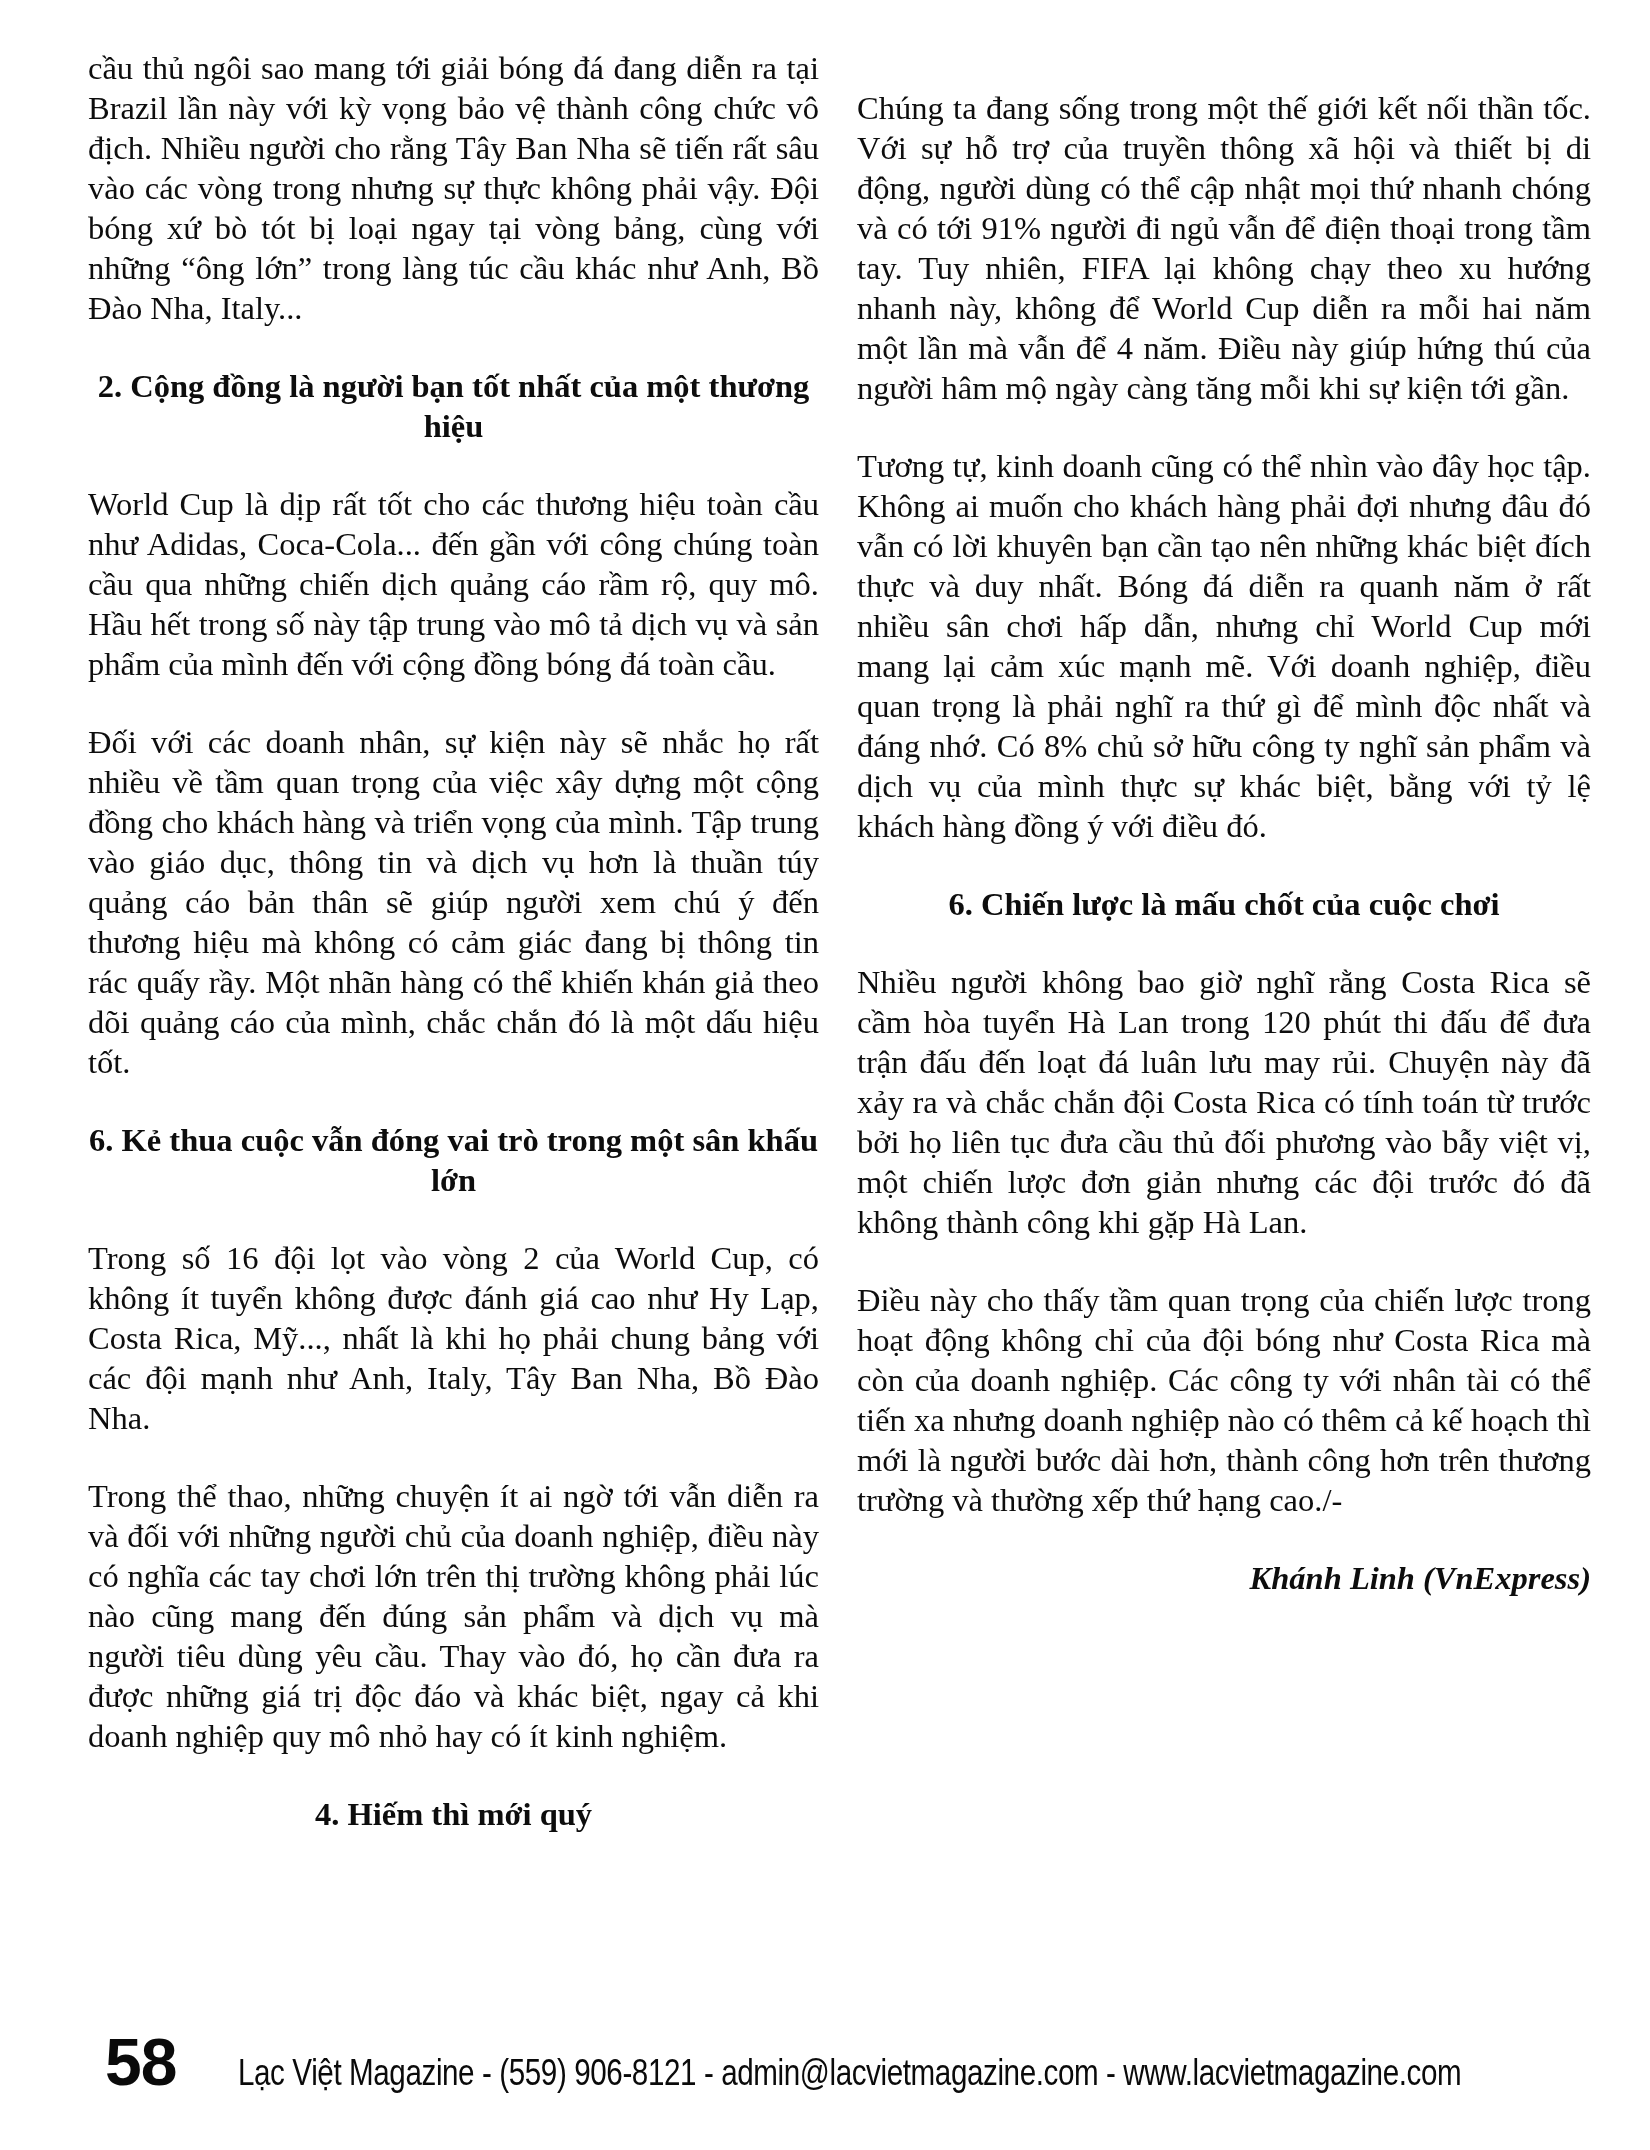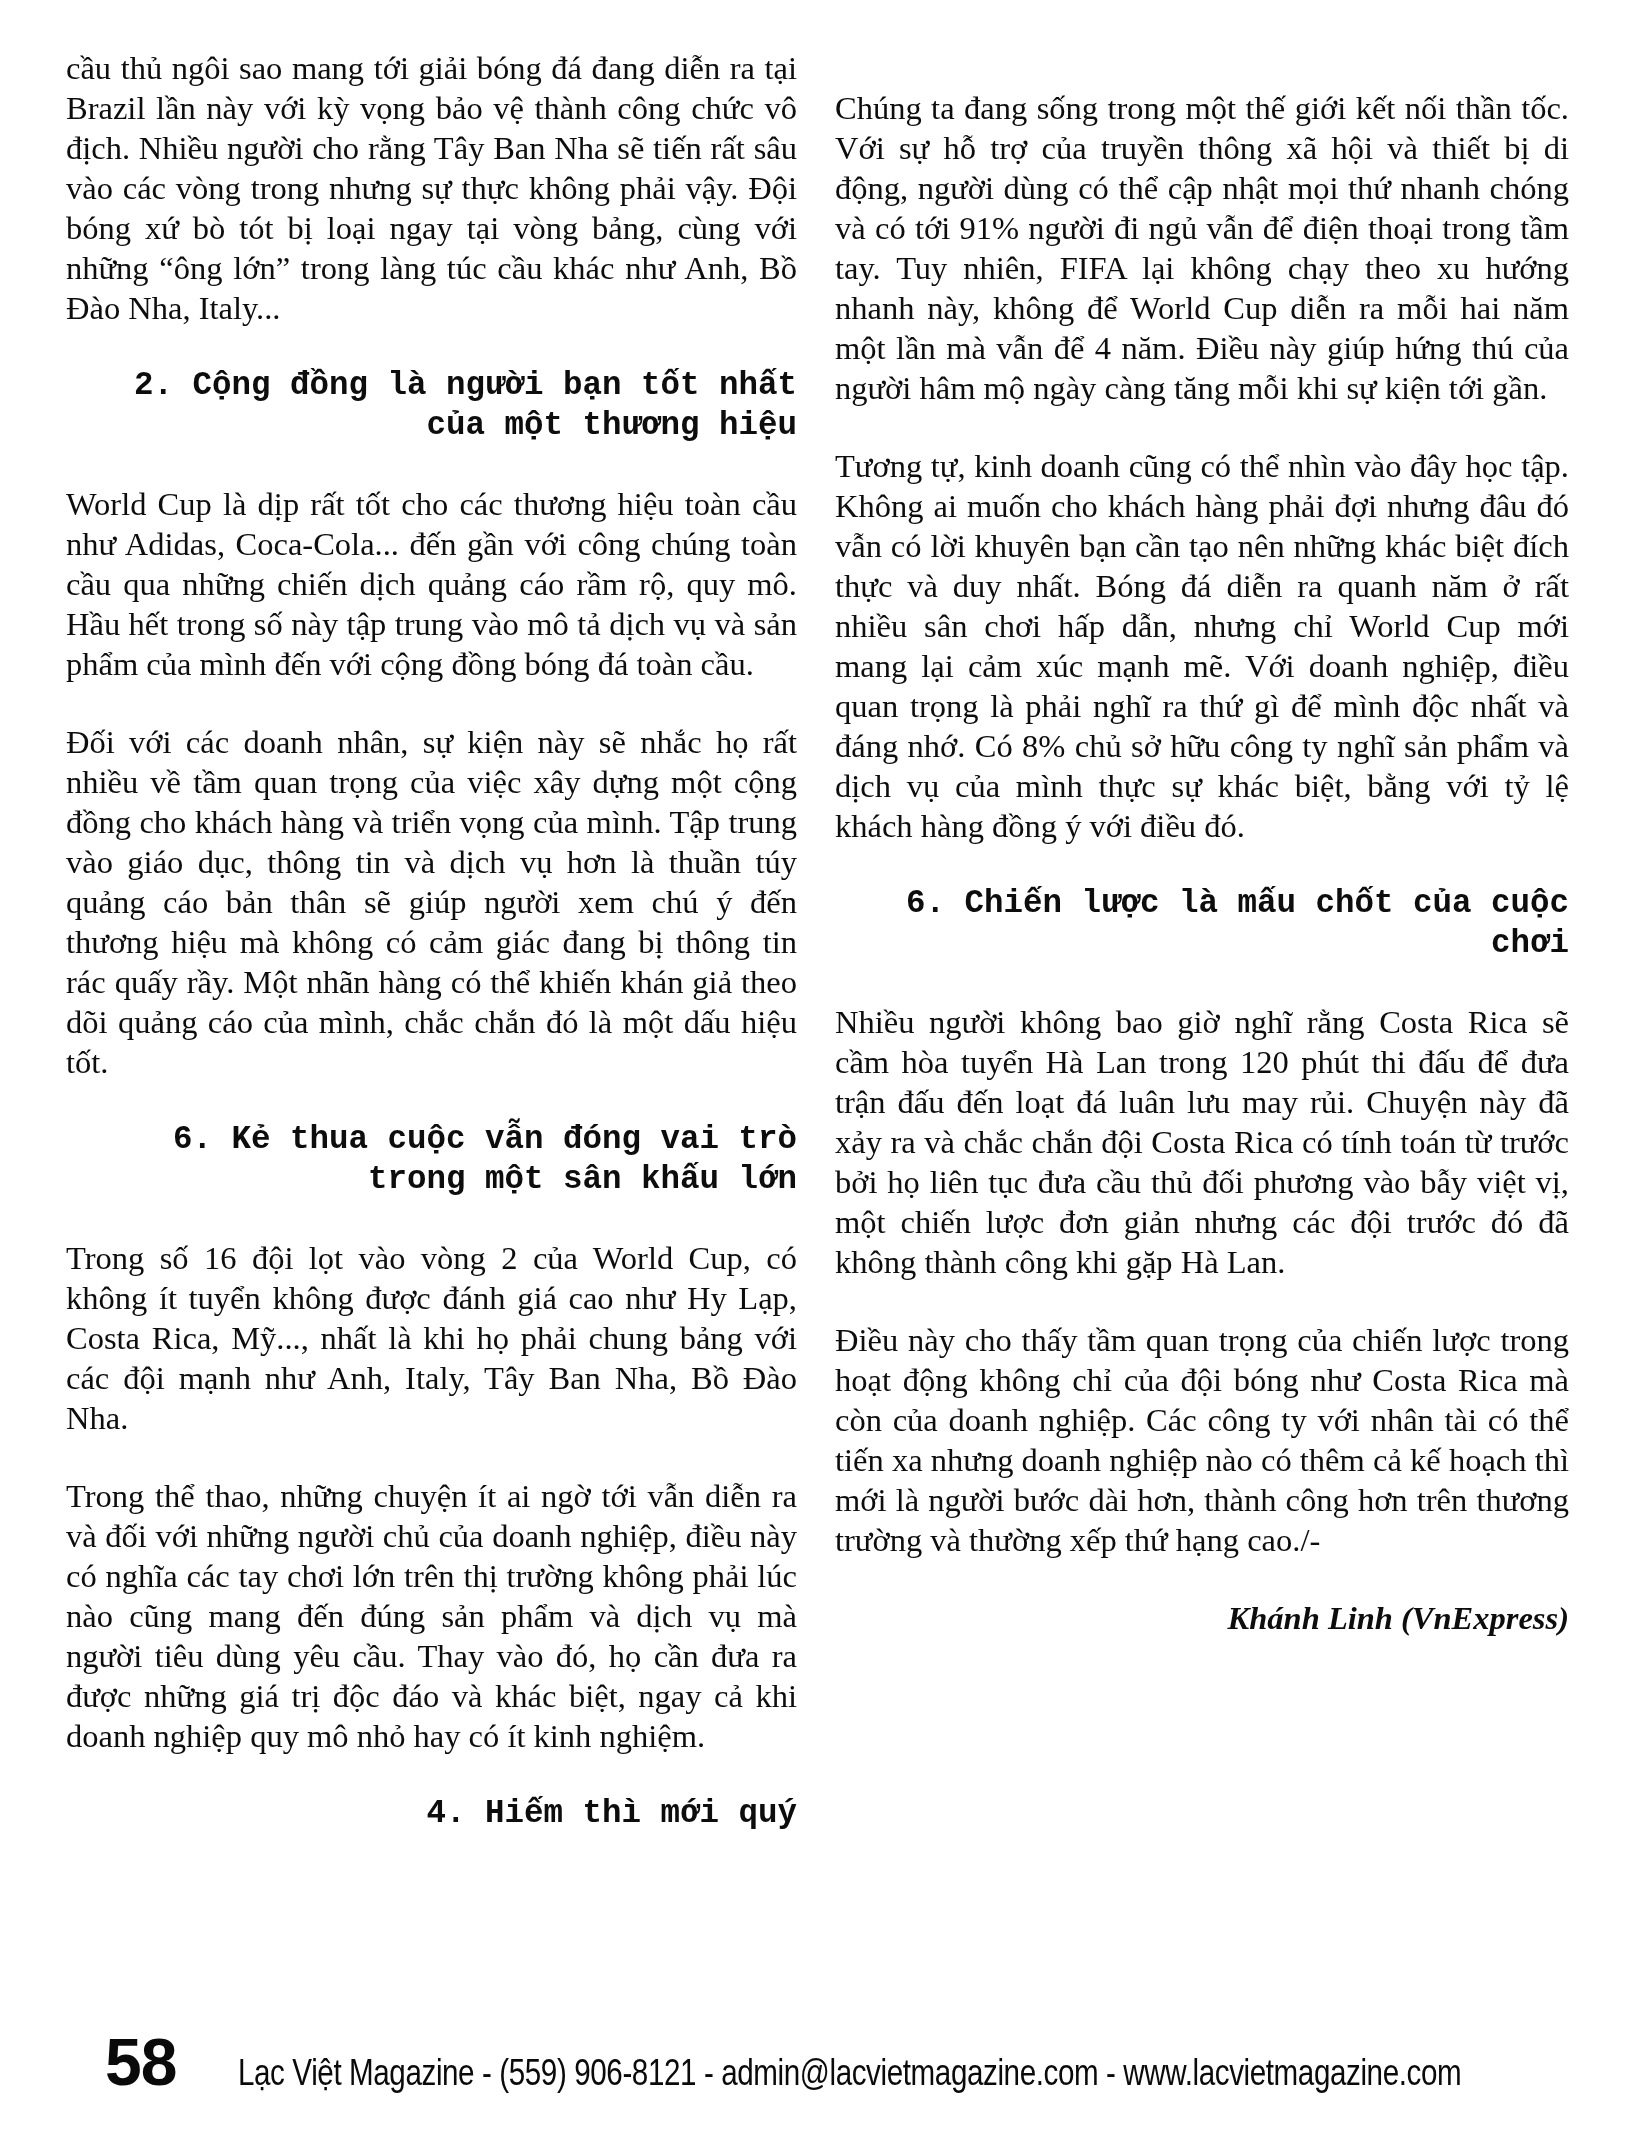--- a/index.html
+++ b/index.html
@@ -10,43 +10,42 @@
   .page {
     position: relative;
     width: 1650px;
     height: 2150px;
     background: #ffffff;
     color: #111111;
     overflow: hidden;
   }
   .columns {
     position: absolute;
-    left: 66px;
+    left: 88px;
     top: 48px;
     width: 1503px;
     display: flex;
     gap: 38px;
   }
   .col {
     font-family: "Liberation Serif", serif;
     font-size: 32.5px;
     line-height: 40px;
     text-align: justify;
     color: #0d0d0d;
   }
   .col-left  { width: 731px; }
   .col-right { width: 734px; padding-top: 40px; }
   .block {
     margin: 0 0 38px 0;
   }
   .heading {
     font-weight: bold;
     margin: 0 0 38px 0;
-    text-align: right;
-    font-family: Liberation Mono, monospace;
+    text-align: center;
   }
   .byline {
     font-weight: bold;
     font-style: italic;
     text-align: right;
     margin: 0;
   }
   .footer {
     position: absolute;
     left: 105px;

